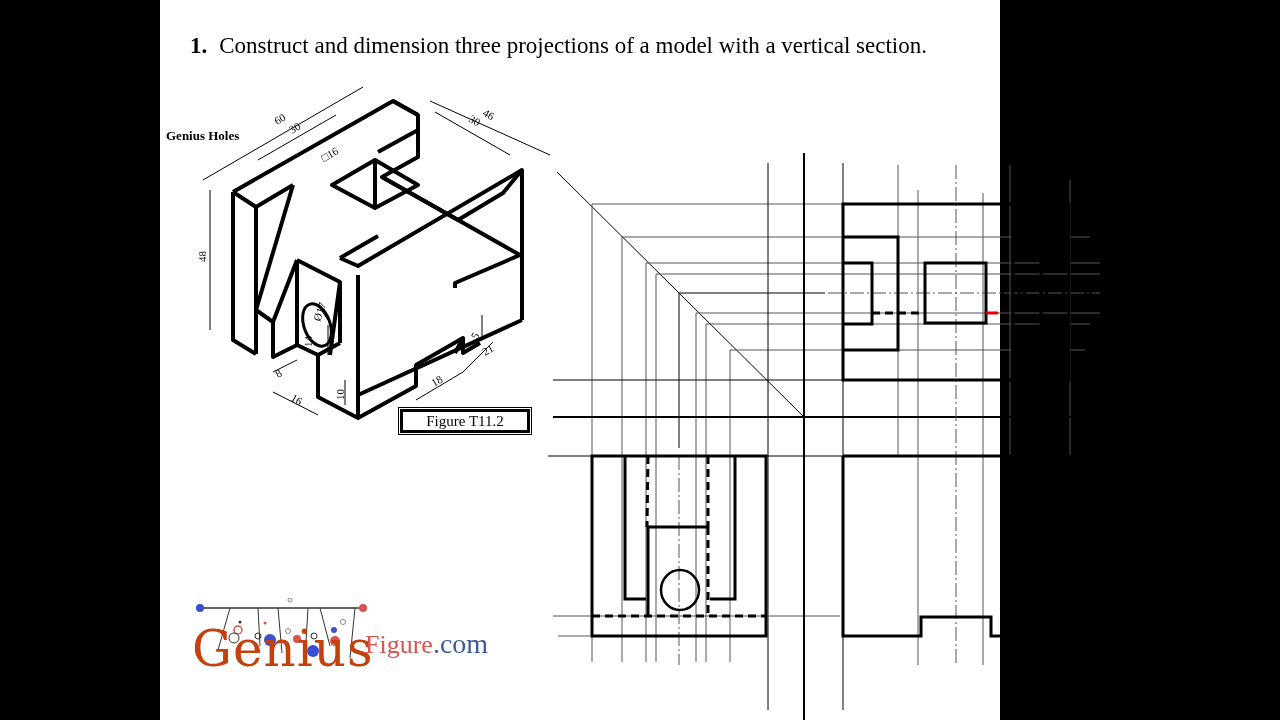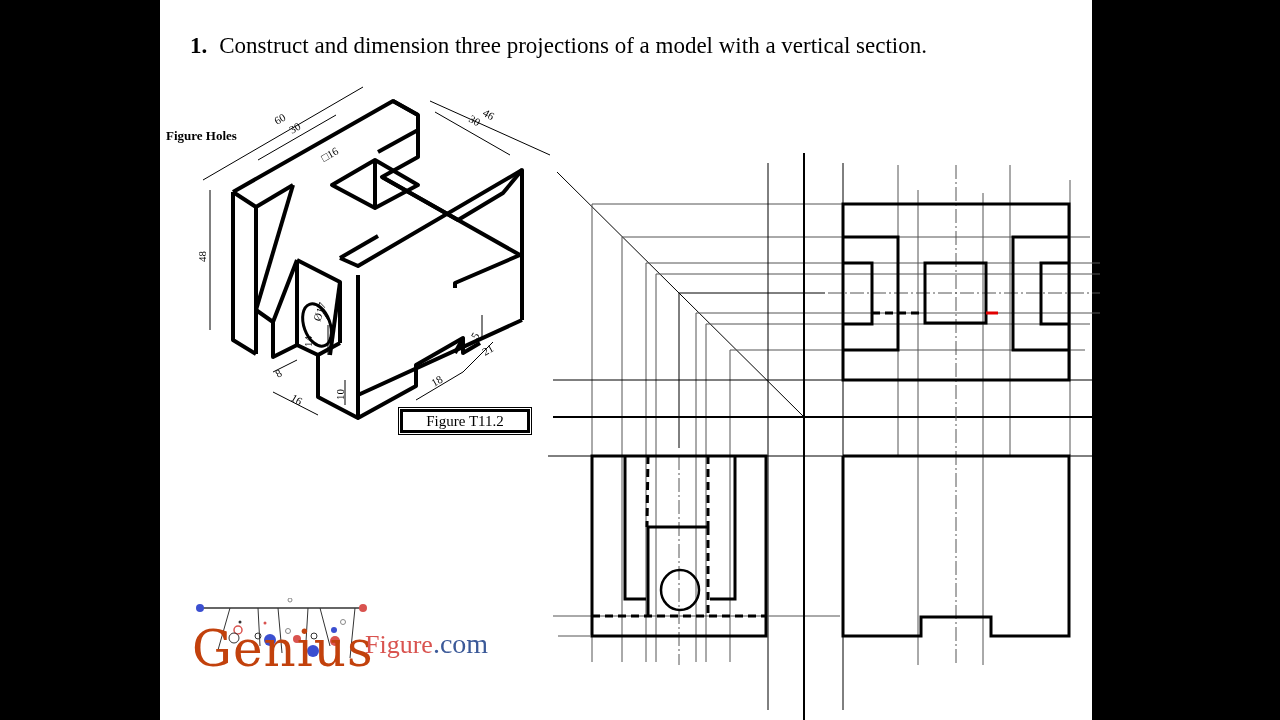--- a/index.html
+++ b/index.html
@@ -1,37 +1,37 @@
 <!DOCTYPE html>
 <html><head>
 <meta charset="utf-8">
 <style>
   html, body { margin:0; padding:0; }
   body { width:1280px; height:720px; background:#000; position:relative; overflow:hidden; font-family:"Liberation Serif", serif; }
-  .page { position:absolute; left:160px; top:0; width:932px; height:720px; background:#fff; }
+  .page { position:absolute; left:160px; top:0; width:840px; height:720px; background:#fff; }
   .title { position:absolute; left:30px; top:33px; font-size:23px; color:#000; white-space:nowrap; }
   .title .num { font-weight:bold; margin-right:12px; }
   svg { position:absolute; left:0; top:0; }
   .dim { font-family:"Liberation Serif", serif; font-size:11px; }
   .fig-label { position:absolute; left:240px; top:409px; width:130px; height:24px; border:3px solid #000; box-sizing:border-box; outline:1px solid #000; outline-offset:1px; text-align:center; font-weight:normal; font-size:15px; line-height:18px; }
   .through { position:absolute; left:6px; top:128px; font-size:13px; font-weight:bold; }
   .logo { position:absolute; left:30px; top:598px; width:320px; height:90px; }
   .genius { position:absolute; left:2px; top:22px; font-size:50px; color:#c2410c; font-family:"DejaVu Serif", serif; letter-spacing:1px; }
   .nepal { position:absolute; left:175px; top:30px; font-size:26px; color:#d9534f; font-family:"Liberation Serif", serif; }
   .nepal .com { color:#3b5998; font-size:28px;text-align:right; }
 </style>
 </head>
 <body>
 
 <div class="page">
   <div class="title">
     <span class="num">1.</span><span>Construct and dimension three projections of a model with a vertical section.</span>
   </div>
 
-  <div class="through">Figure Holes</div>
+  <div class="through">Genius Holes</div>
 
   <svg width="960" height="720" viewBox="0 0 960 720">
 
     <g stroke="#000" fill="none" stroke-linejoin="round">
       <g stroke-width="4">
 
         <polyline points="73,192 233,101 258,115 258,157 222,177 360,255 295,283 295,288"></polyline>
         <polyline points="233,101 258,115"></polyline>
         <polyline points="218,152 258,130"></polyline>
         <polyline points="258,115 258,157"></polyline>

